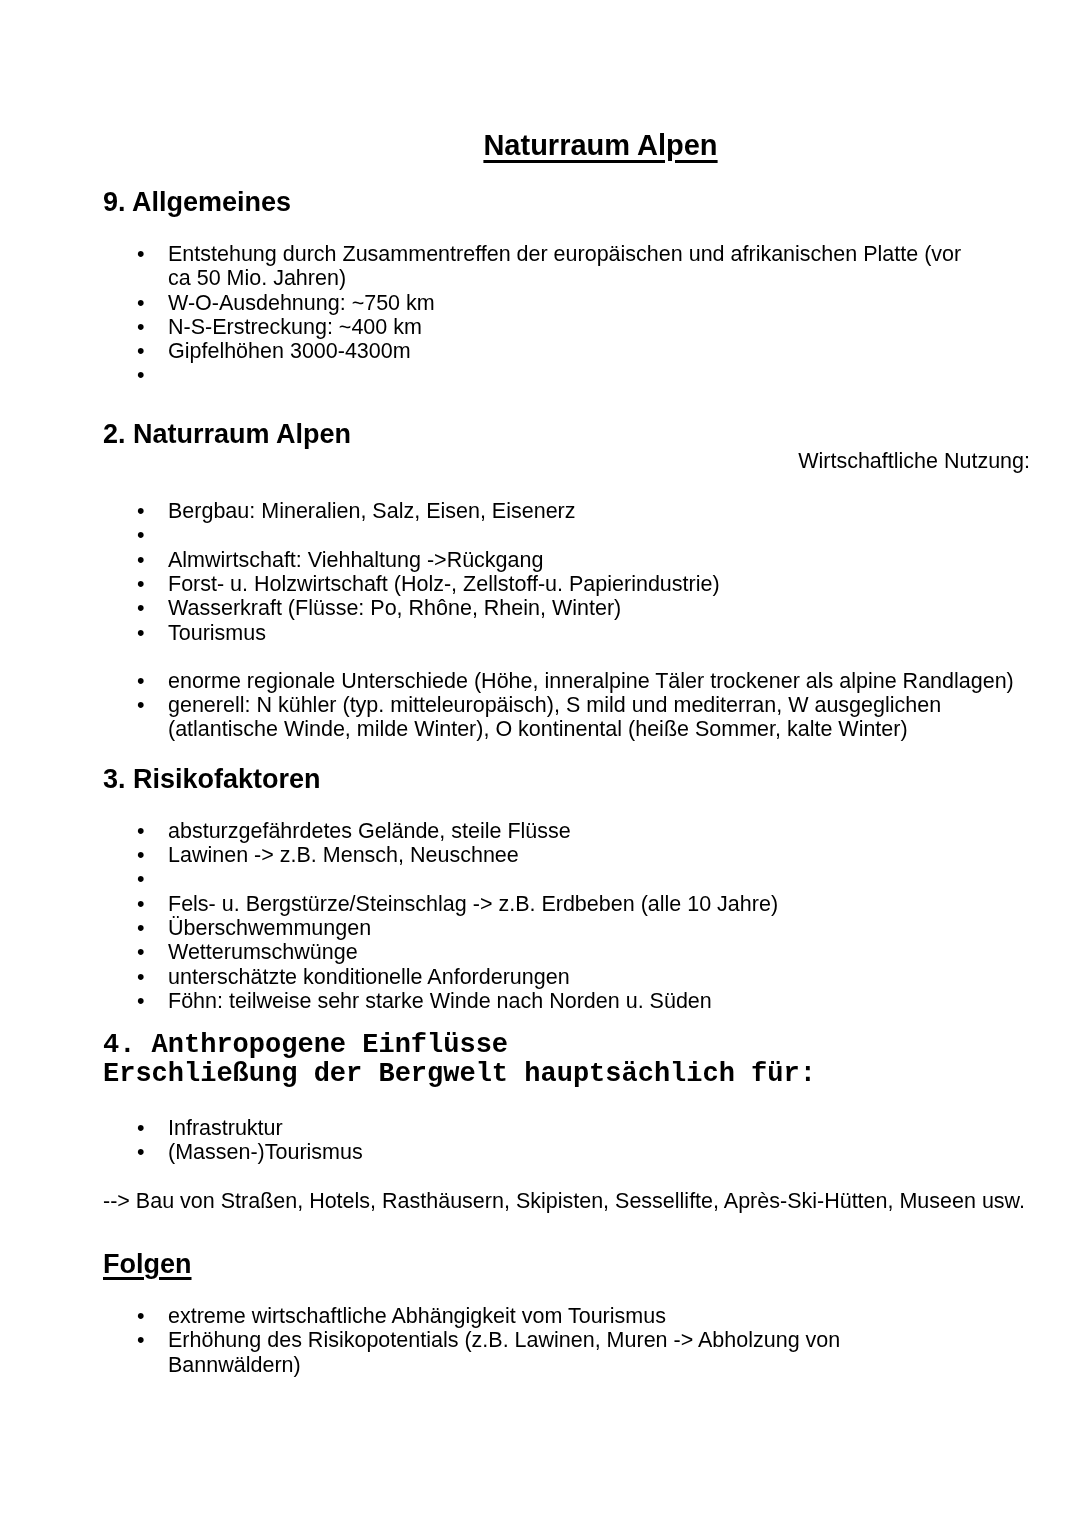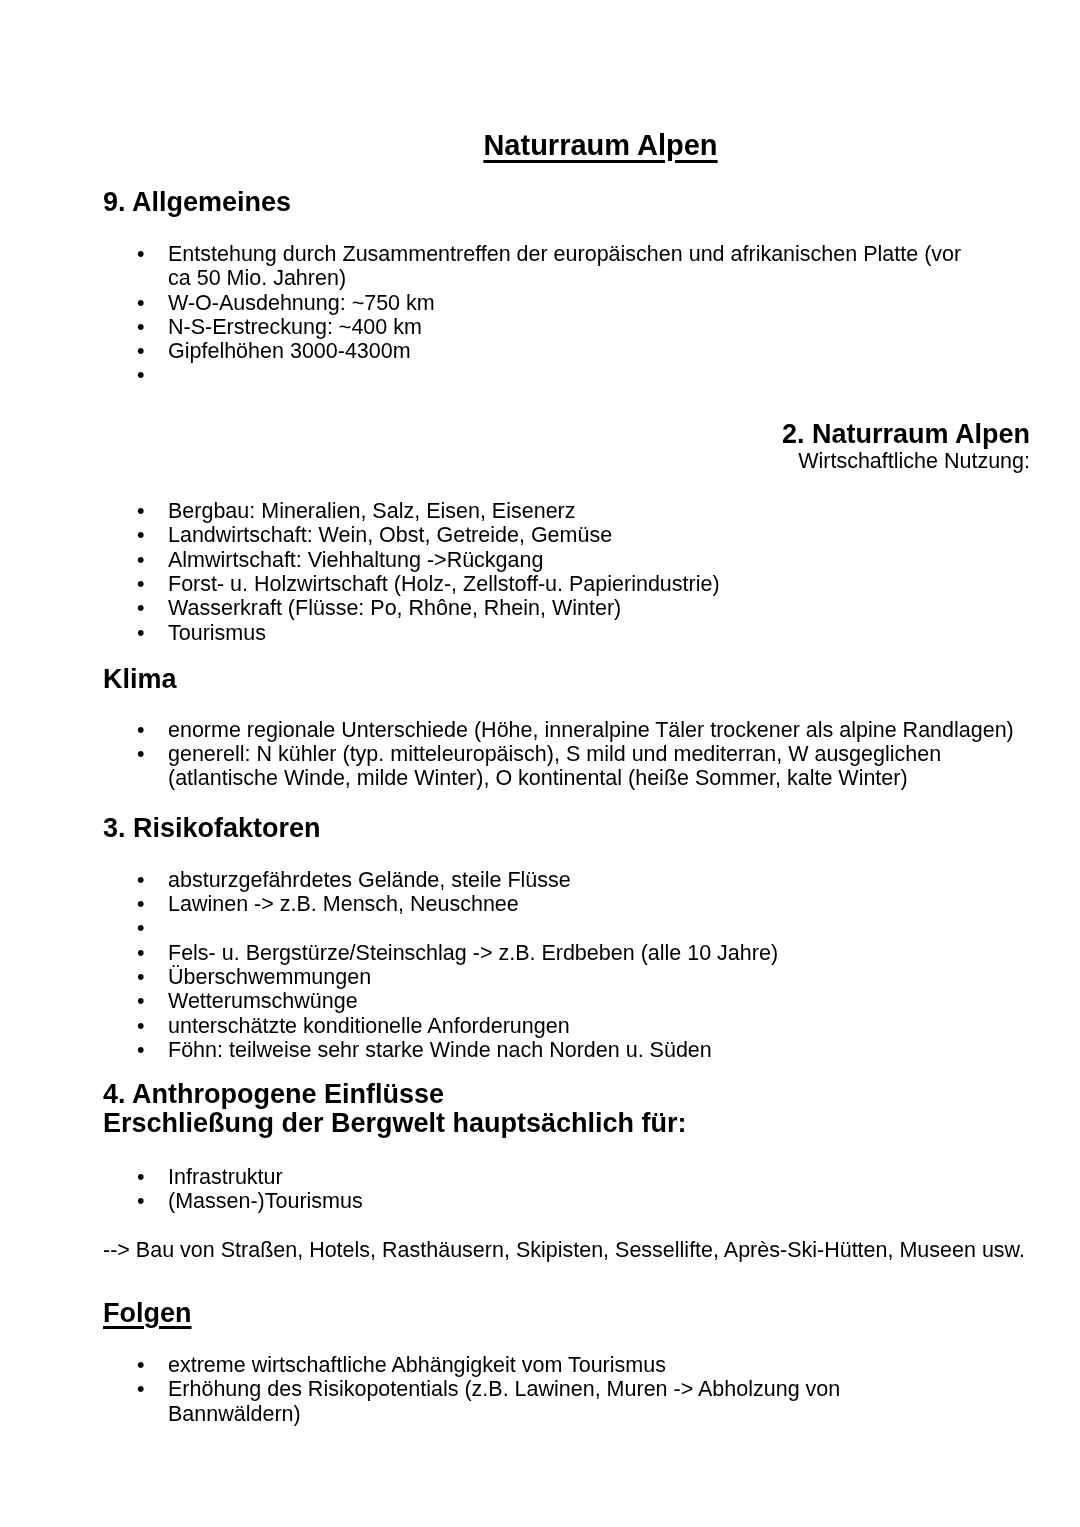--- a/index.html
+++ b/index.html
@@ -28,21 +28,21 @@
     text-decoration-thickness:2.5px;
     text-underline-offset:5px;
     position:relative; left:34px;
     white-space:nowrap;
   }
   .heading {
     font-weight:bold;
     font-size:27px; line-height:30px;
     white-space:nowrap;
   }
-  .heading-line { font-weight:bold; font-size:27px; line-height:29px; white-space:nowrap; }
+  .heading-line { font-weight:bold; font-size:27px; line-height:29px; white-space:nowrap;font-family:Liberation Mono, monospace; }
   .heading.underlined {
     display:inline-block;
     text-decoration:underline;
     text-decoration-thickness:2.5px;
     text-underline-offset:4px;
     margin-top:36px;
   }
   .subheading { line-height:24.3px; white-space:nowrap;text-align:right; }
   ul.bullet-list { list-style:none; }
   ul.bullet-list > li { display:flex; padding-left:34px; }
@@ -77,30 +77,29 @@
           <span class="dot">•</span>
           <span class="txt">Gipfelhöhen 3000-4300m</span>
         </li>
       <li>
           <span class="dot">•</span>
         </li>
     </ul>
   </div>
 
   <div>
-    <div class="heading" style="margin-top:31px;text-align:right;">2. Naturraum Alpen</div>
+    <div class="heading" style="margin-top:31px;">2. Naturraum Alpen</div>
     <div class="subheading">Wirtschaftliche Nutzung:</div>
     <ul class="bullet-list" style="margin-top:26px;">
       <li>
           <span class="dot">•</span>
           <span class="txt">Bergbau: Mineralien, Salz, Eisen, Eisenerz</span>
         </li>
       <li>
           <span class="dot">•</span>
-          <span class="txt">Landwirtschaft: Wein, Obst, Getreide, Gemüse</span>
         </li>
       <li>
           <span class="dot">•</span>
           <span class="txt">Almwirtschaft: Viehhaltung -&gt;Rückgang</span>
         </li>
       <li>
           <span class="dot">•</span>
           <span class="txt">Forst- u. Holzwirtschaft (Holz-, Zellstoff-u. Papierindustrie)</span>
         </li>
       <li>
@@ -108,21 +107,20 @@
           <span class="txt">Wasserkraft (Flüsse: Po, Rhône, Rhein, Winter)</span>
         </li>
       <li>
           <span class="dot">•</span>
           <span class="txt">Tourismus</span>
         </li>
     </ul>
   </div>
 
   <div>
-    <div class="heading" style="margin-top:19px;">Klima</div>
     <ul class="bullet-list" style="margin-top:24px;">
       <li>
           <span class="dot">•</span>
           <span class="txt">enorme regionale Unterschiede (Höhe, inneralpine Täler trockener als alpine Randlagen)</span>
         </li>
       <li>
           <span class="dot">•</span>
           <span class="txt">generell: N kühler (typ. mitteleuropäisch), S mild und mediterran, W ausgeglichen
 (atlantische Winde, milde Winter), O kontinental (heiße Sommer, kalte Winter)</span>
         </li>

